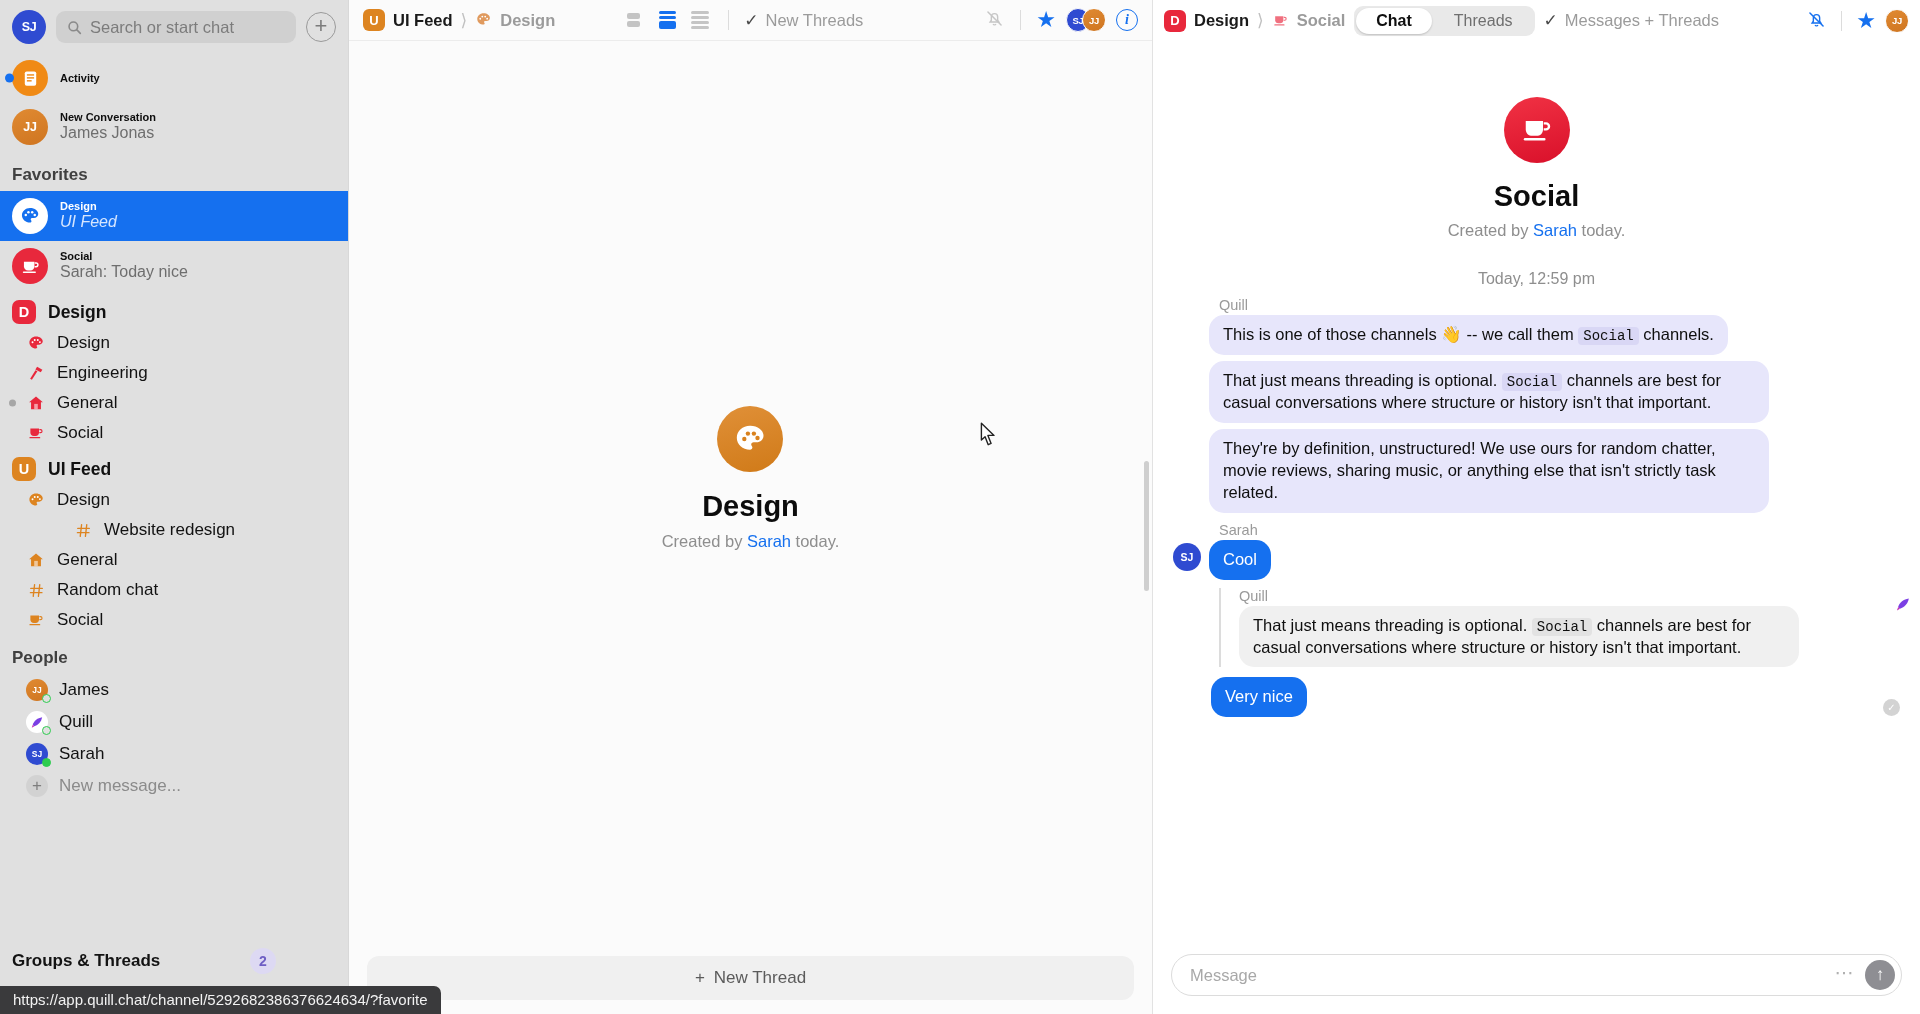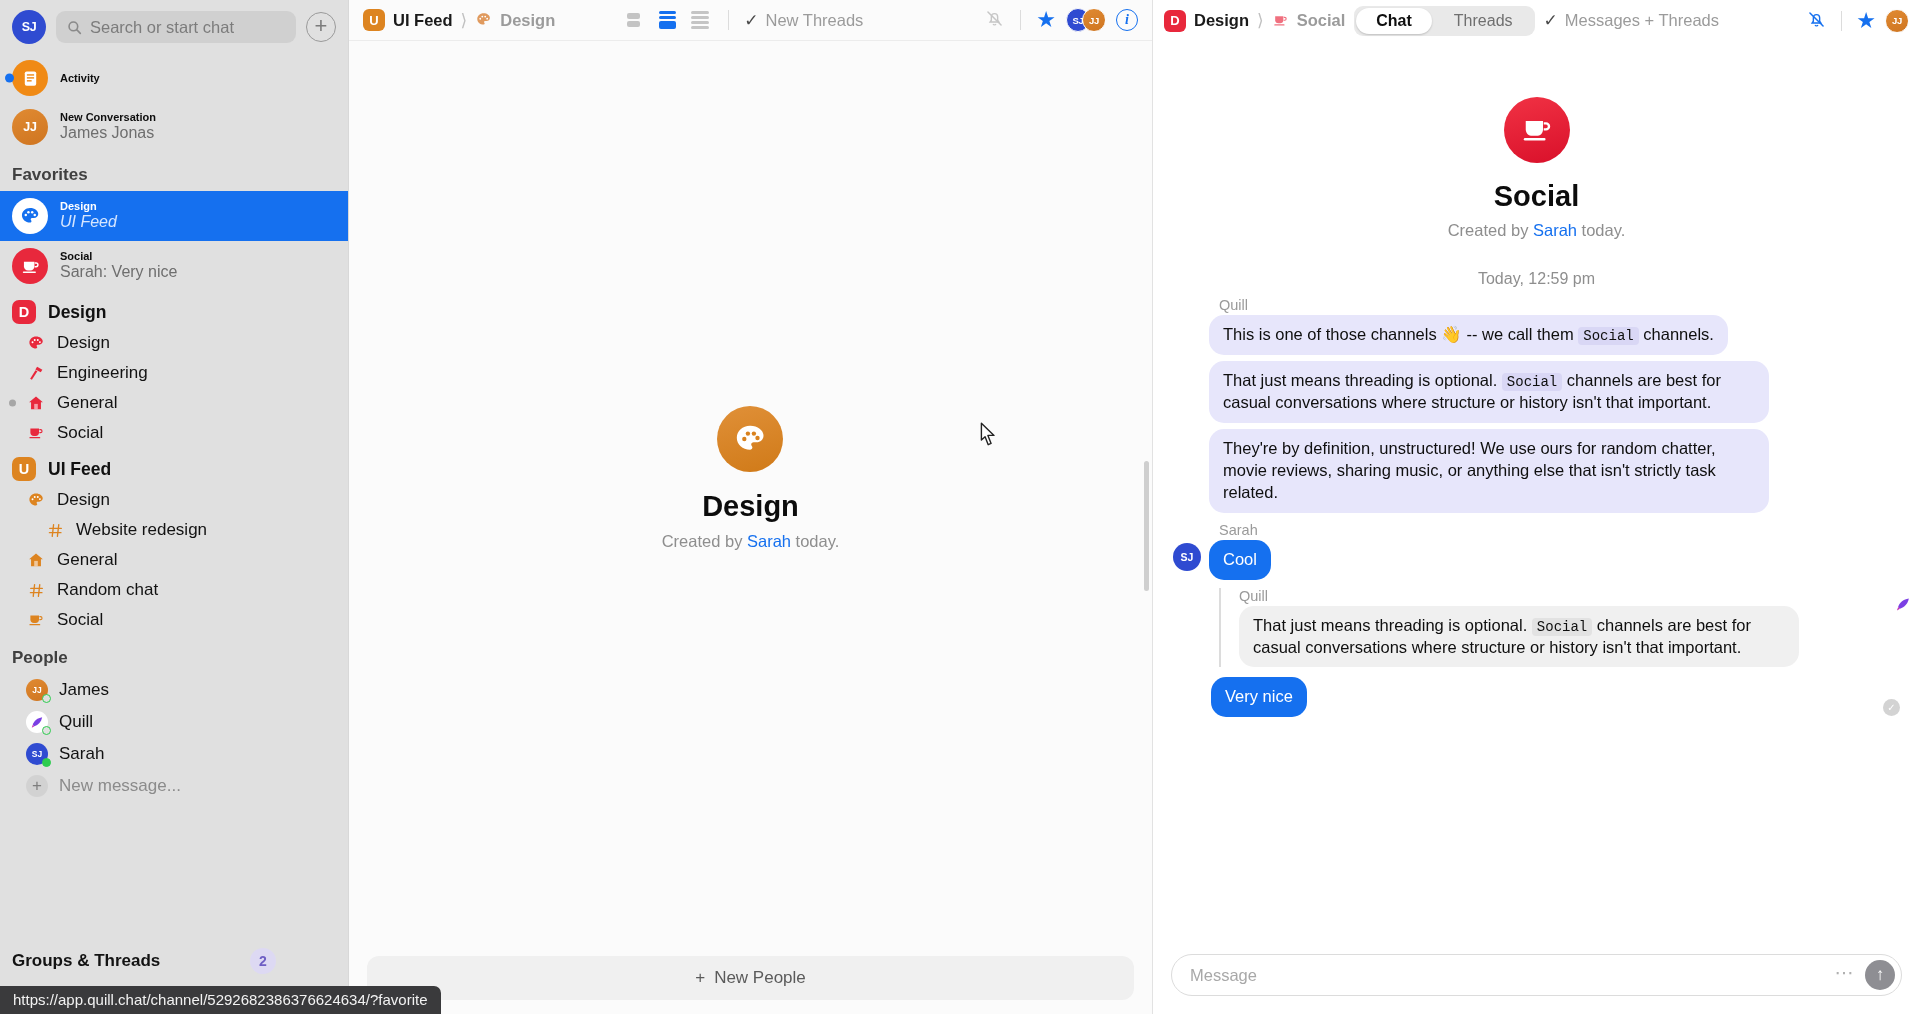--- a/index.html
+++ b/index.html
@@ -80,21 +80,21 @@
     color: #fff; font-size: 14.5px; font-weight: 700;
   }
   .ws-red { background: #e8283c; }
   .ws-orange { background: #dd8420; }
   .ws-name { font-size: 17.5px; font-weight: 700; color: #111; }
 
   .chan {
     display: flex; align-items: center; gap: 11px;
     padding: 5px 12px 5px 26px; position: relative; min-height: 30px;
   }
-  .chan.indent { padding-left: 45px; }
+  .chan.indent { padding-left: 45px; margin-left: 28px; }
   .chan-ico { width: 20px; display: flex; align-items: center; justify-content: center; flex: none; }
   .chan-label { font-size: 17px; color: #121212; white-space: nowrap; }
 
   .person { display: flex; align-items: center; gap: 11px; padding: 5px 12px 5px 26px; min-height: 32px; }
   .p-av { width: 22px; height: 22px; position: relative; flex: none; }
   .p-circ {
     width: 22px; height: 22px; border-radius: 50%;
     display: flex; align-items: center; justify-content: center;
     color: #fff; font-size: 8.5px; font-weight: 700;
   }
@@ -345,21 +345,21 @@
       <div class="row row-2">
         <div class="circ-icon ic-red">
           <svg width="21" height="21" viewBox="0 0 24 24">
               <path d="M4.5 6.5h12v5.5c0 2.6-2 4.5-4.6 4.5h-2.8c-2.6 0-4.6-1.9-4.6-4.5V6.5z" fill="#fff"></path>
               <path d="M16.8 8h1.6a2.1 2.1 0 010 4.2h-1.6" fill="none" stroke="#fff" stroke-width="1.6"></path>
               <rect x="3.2" y="17.8" width="15" height="1.7" rx="0.8" fill="#fff"></rect>
             </svg>
         </div>
         <div class="rtext">
           <span class="rtitle">Social</span>
-          <span class="rsub">Sarah: Very nice</span>
+          <span class="rsub">Sarah: Today nice</span>
         </div>
       </div>
 
       <div class="ws-head">
         <div class="ws-badge ws-red">
             <span>D</span>
           </div>
         <span class="ws-name">Design</span>
       </div>
 
@@ -612,21 +612,21 @@
       <div class="scroll-track"></div>
 
       <svg class="cursor" width="17" height="25" viewBox="0 0 17 25">
         <path d="M1.4 1.2l12.6 12.2H7.9l3.2 8-2.9 1.3-3.1-8-3.7 3.4z" fill="#fff" stroke="#222" stroke-width="1.4" stroke-linejoin="round"></path>
       </svg>
     </div>
 
     <div class="new-thread-bar">
       <div class="new-thread-btn">
         <span>+</span>
-        <span>New People</span>
+        <span>New Thread</span>
       </div>
     </div>
   </section>
 
   <section class="right">
     <div class="rtop">
       <div class="crumb">
         <span class="crumb-badge cb-red">
             <span>D</span>
           </span>

